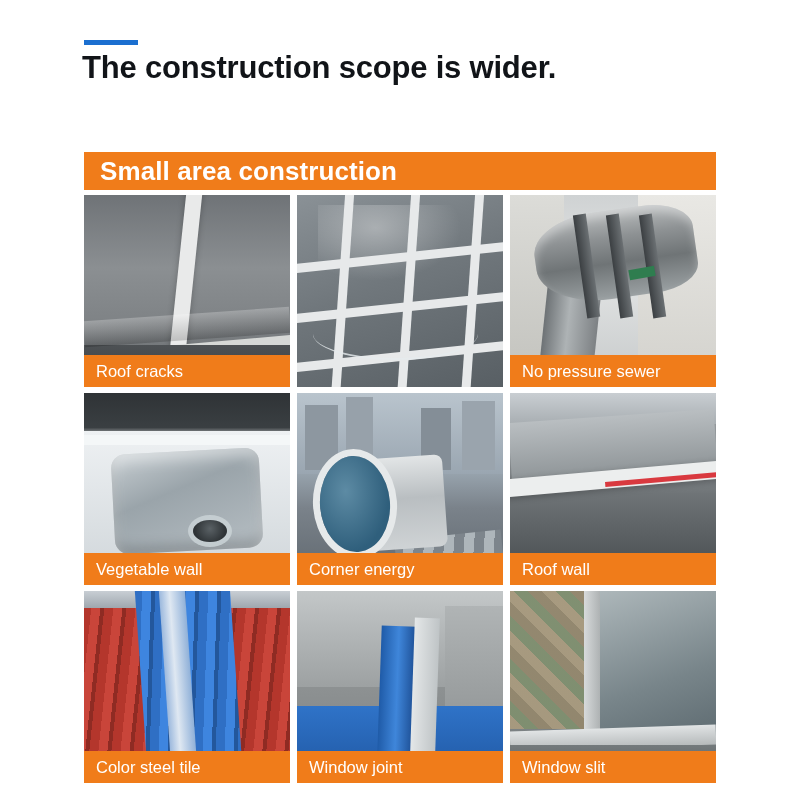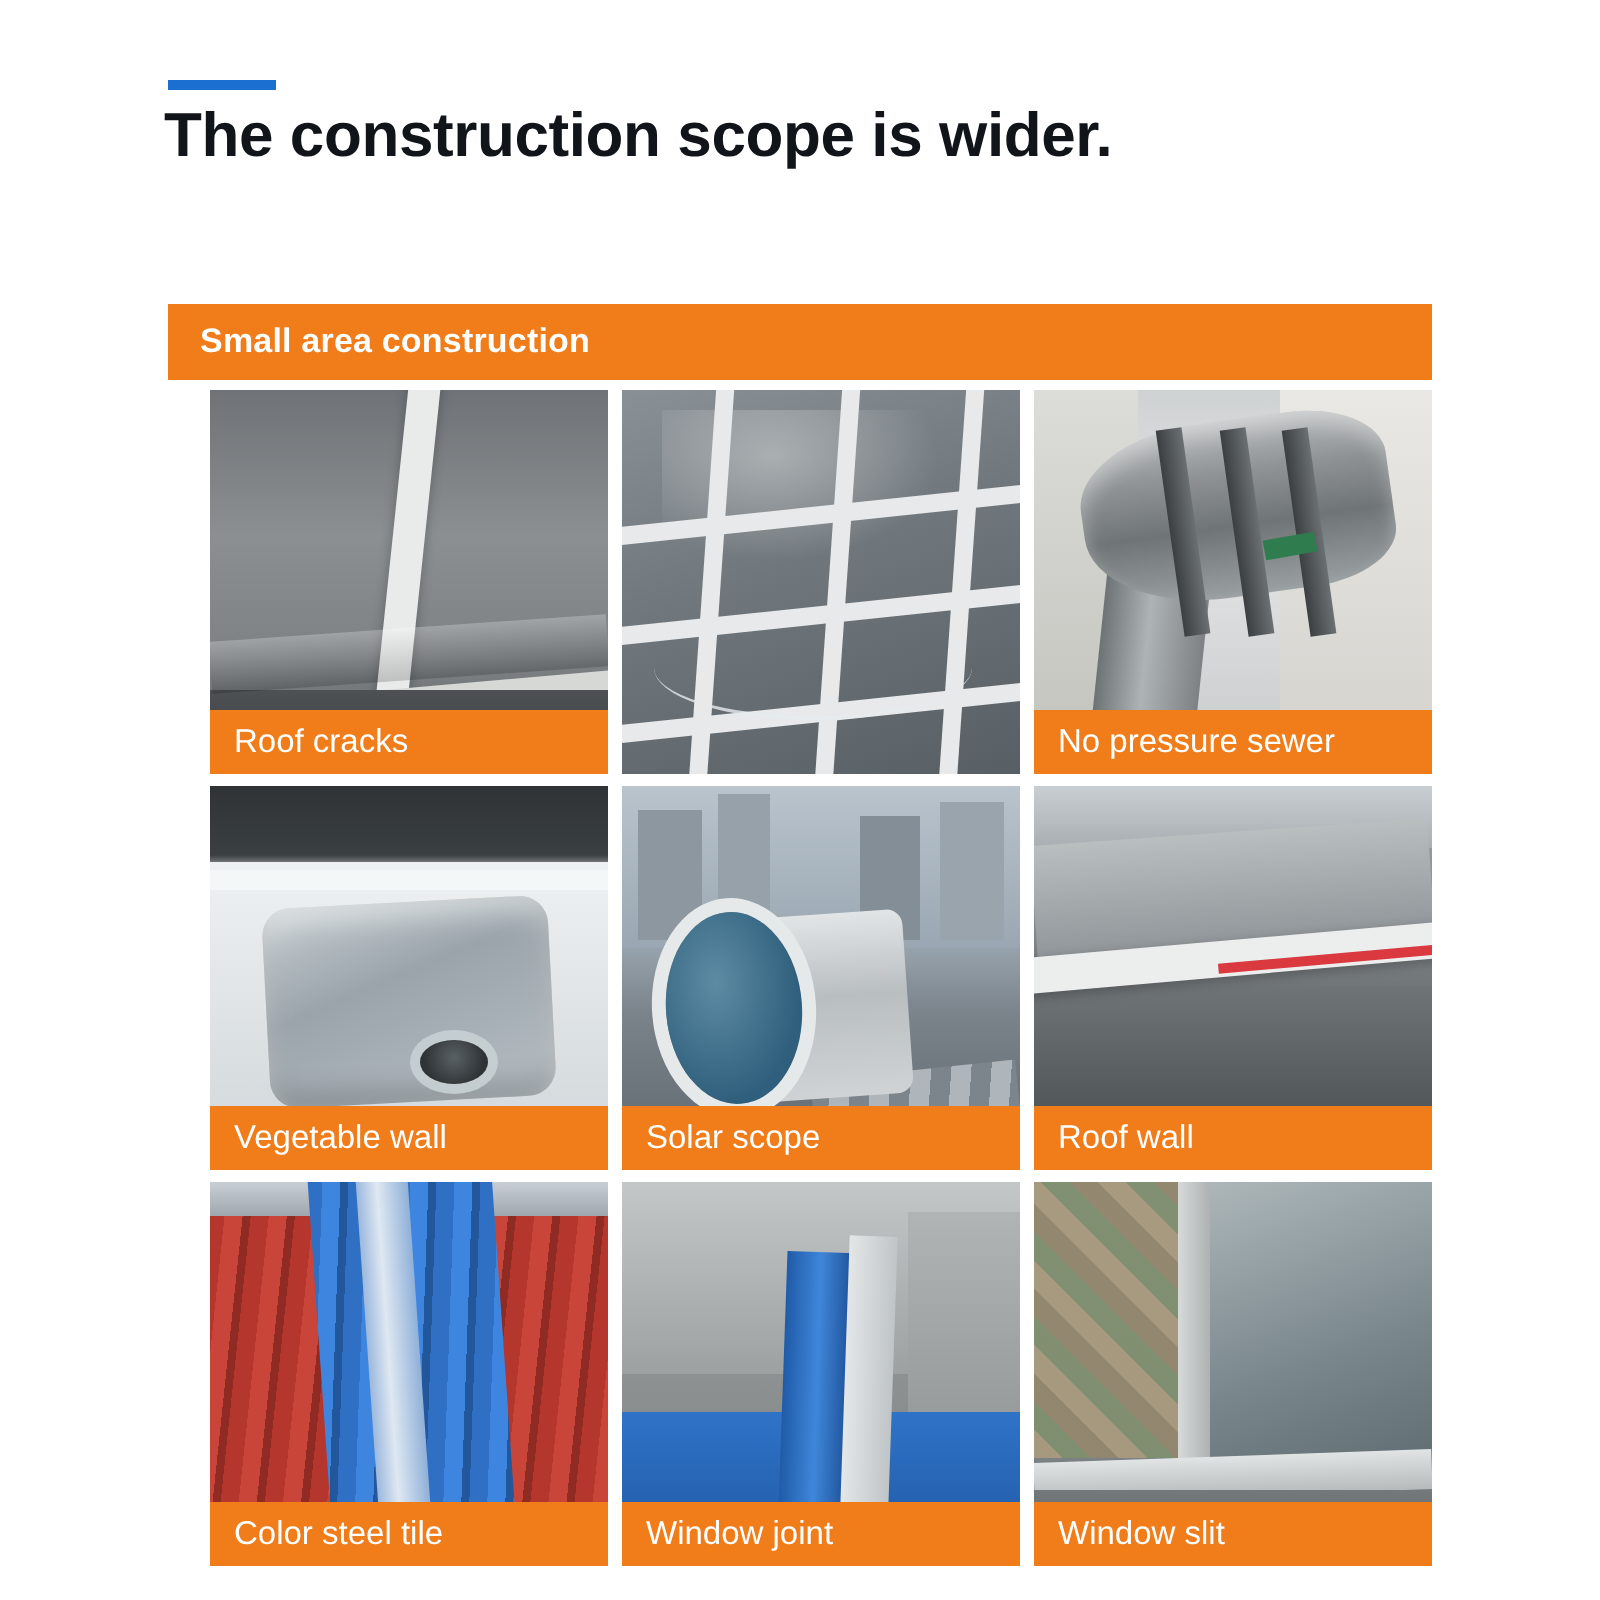--- a/index.html
+++ b/index.html
@@ -56,32 +56,31 @@
   .section-header {
     background: #f07c1a;
     height: 38px;
     display: flex;
     align-items: center;
     padding-left: 16px;
     box-sizing: border-box;
   }
   .section-header-title {
     color: #ffffff;
-    font-size: 17px;
+    font-size: 26px;
     font-weight: bold;
     letter-spacing: 0.1px;
   }
 
   .grid {
     display: grid;
     grid-template-columns: repeat(3, 1fr);
     grid-auto-rows: 192px;
     gap: 6px 7px;
     margin-top: 5px;
-    margin-left: 21px;
   }
   .cell {
     position: relative;
     overflow: hidden;
     background: #9aa0a6;
   }
   .photo {
     position: absolute;
     inset: 0;
     overflow: hidden;
@@ -469,21 +468,21 @@
         <div class="photo p-solar">
           <div class="so-sky"></div>
           <div class="so-bldg so-b1"></div>
           <div class="so-bldg so-b2"></div>
           <div class="so-bldg so-b3"></div>
           <div class="so-bldg so-b4"></div>
           <div class="so-pipes"></div>
           <div class="so-tank"></div>
           <div class="so-cap"></div>
         </div>
-        <div class="caption left">Solar scope</div>
+        <div class="caption left">Corner energy</div>
       </div>
 
       <div class="cell">
         <div class="photo p-roofwall">
           <div class="rw-sky"></div>
           <div class="rw-floor"></div>
           <div class="rw-wall"></div>
           <div class="rw-white"></div>
           <div class="rw-red"></div>
         </div>

